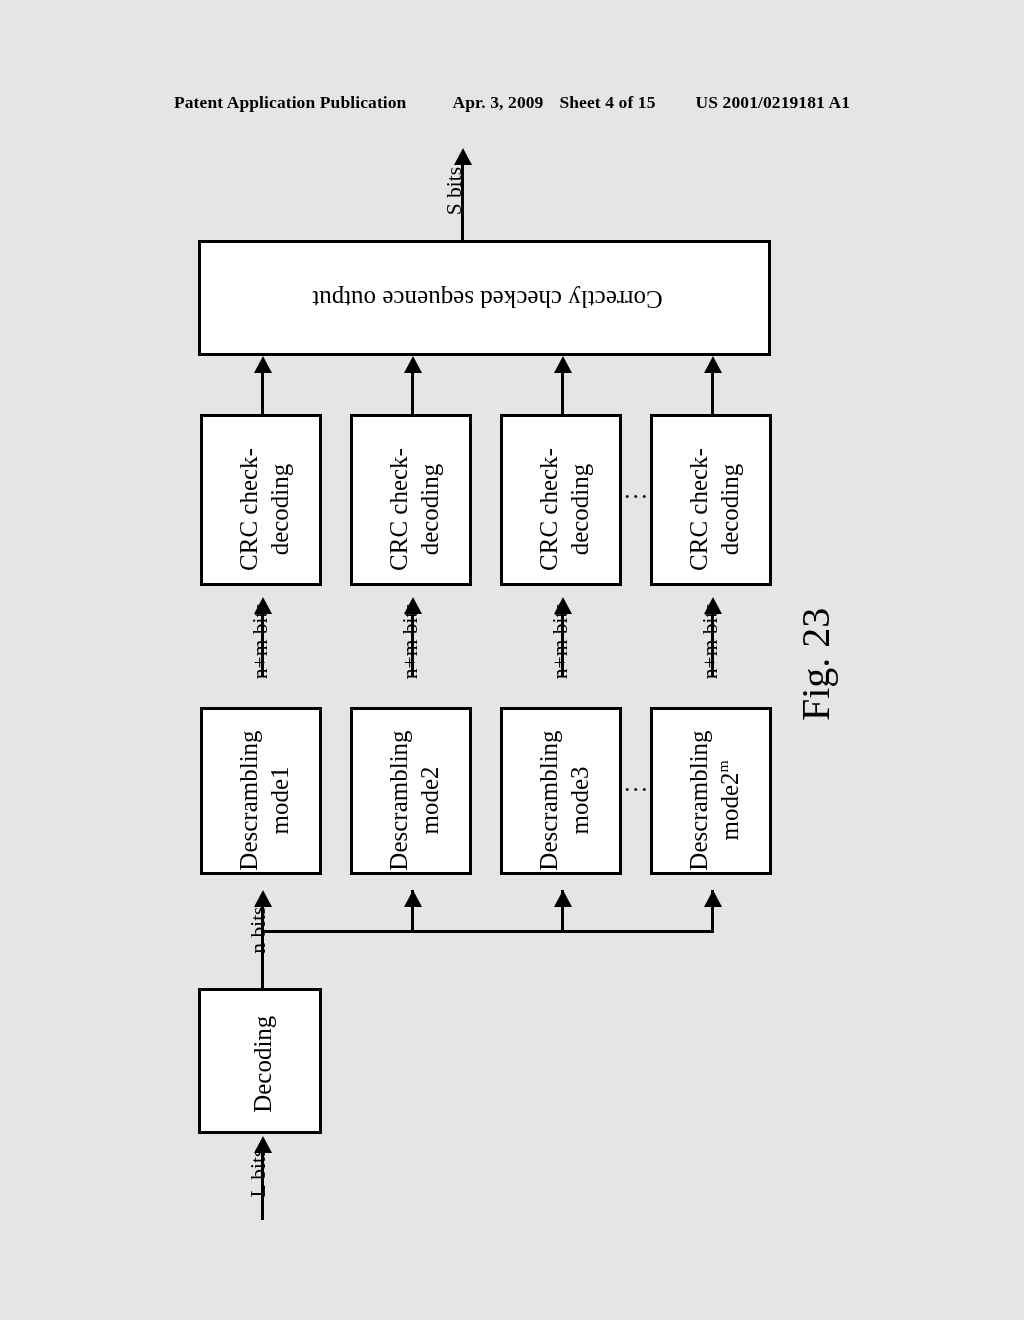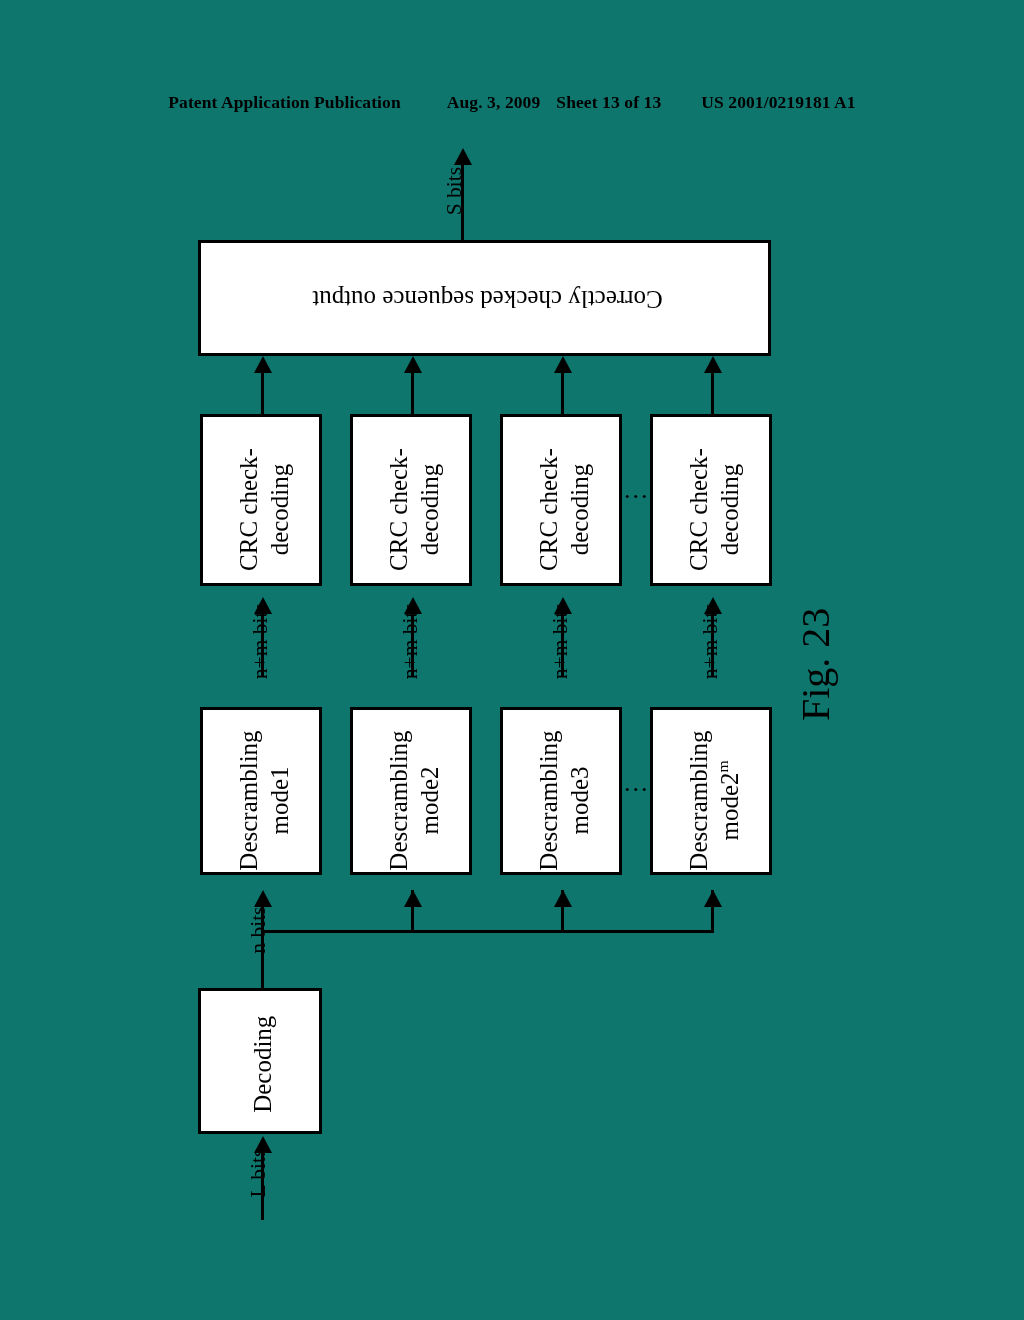--- a/index.html
+++ b/index.html
@@ -9,21 +9,21 @@
     background: #ffffff;
   }
   body {
     font-family: "Liberation Serif", serif;
     color: #000000;
   }
   #page {
     position: relative;
     width: 1024px;
     height: 1320px;
-    background: #0f766e;
+    background: #e5e5e5;
     overflow: hidden;
   }
 
   
   #header {
     position: absolute;
     left: 0;
     top: 88px;
     width: 1024px;
     height: 28px;
@@ -115,22 +115,22 @@
     line-height: 0;
   }
 </style>
 </head>
 <body>
 
 <div id="page">
 
   <div id="header">
     <span class="h-pub">Patent Application Publication</span>
-    <span class="h-date">Aug. 3, 2009</span>
-    <span class="h-sheet">Sheet 13 of 13</span>
+    <span class="h-date">Apr. 3, 2009</span>
+    <span class="h-sheet">Sheet 4 of 15</span>
     <span class="h-num">US 2001/0219181 A1</span>
   </div>
 
   <div class="vline" style="left:461px; top:160px; height:82px;"></div>
   <div class="arrowhead-up" style="left:453.5px; top:148px;"></div>
   <div class="rot90 edge-label" style="left:404px; top:178px; width:100px;">S bits</div>
 
   <div class="box" style="left:198px; top:240px; width:573px; height:116px;">
     <div class="rot180 box-label" style="left:0px; top:42px; width:573px;">Correctly checked sequence output</div>
   </div>

